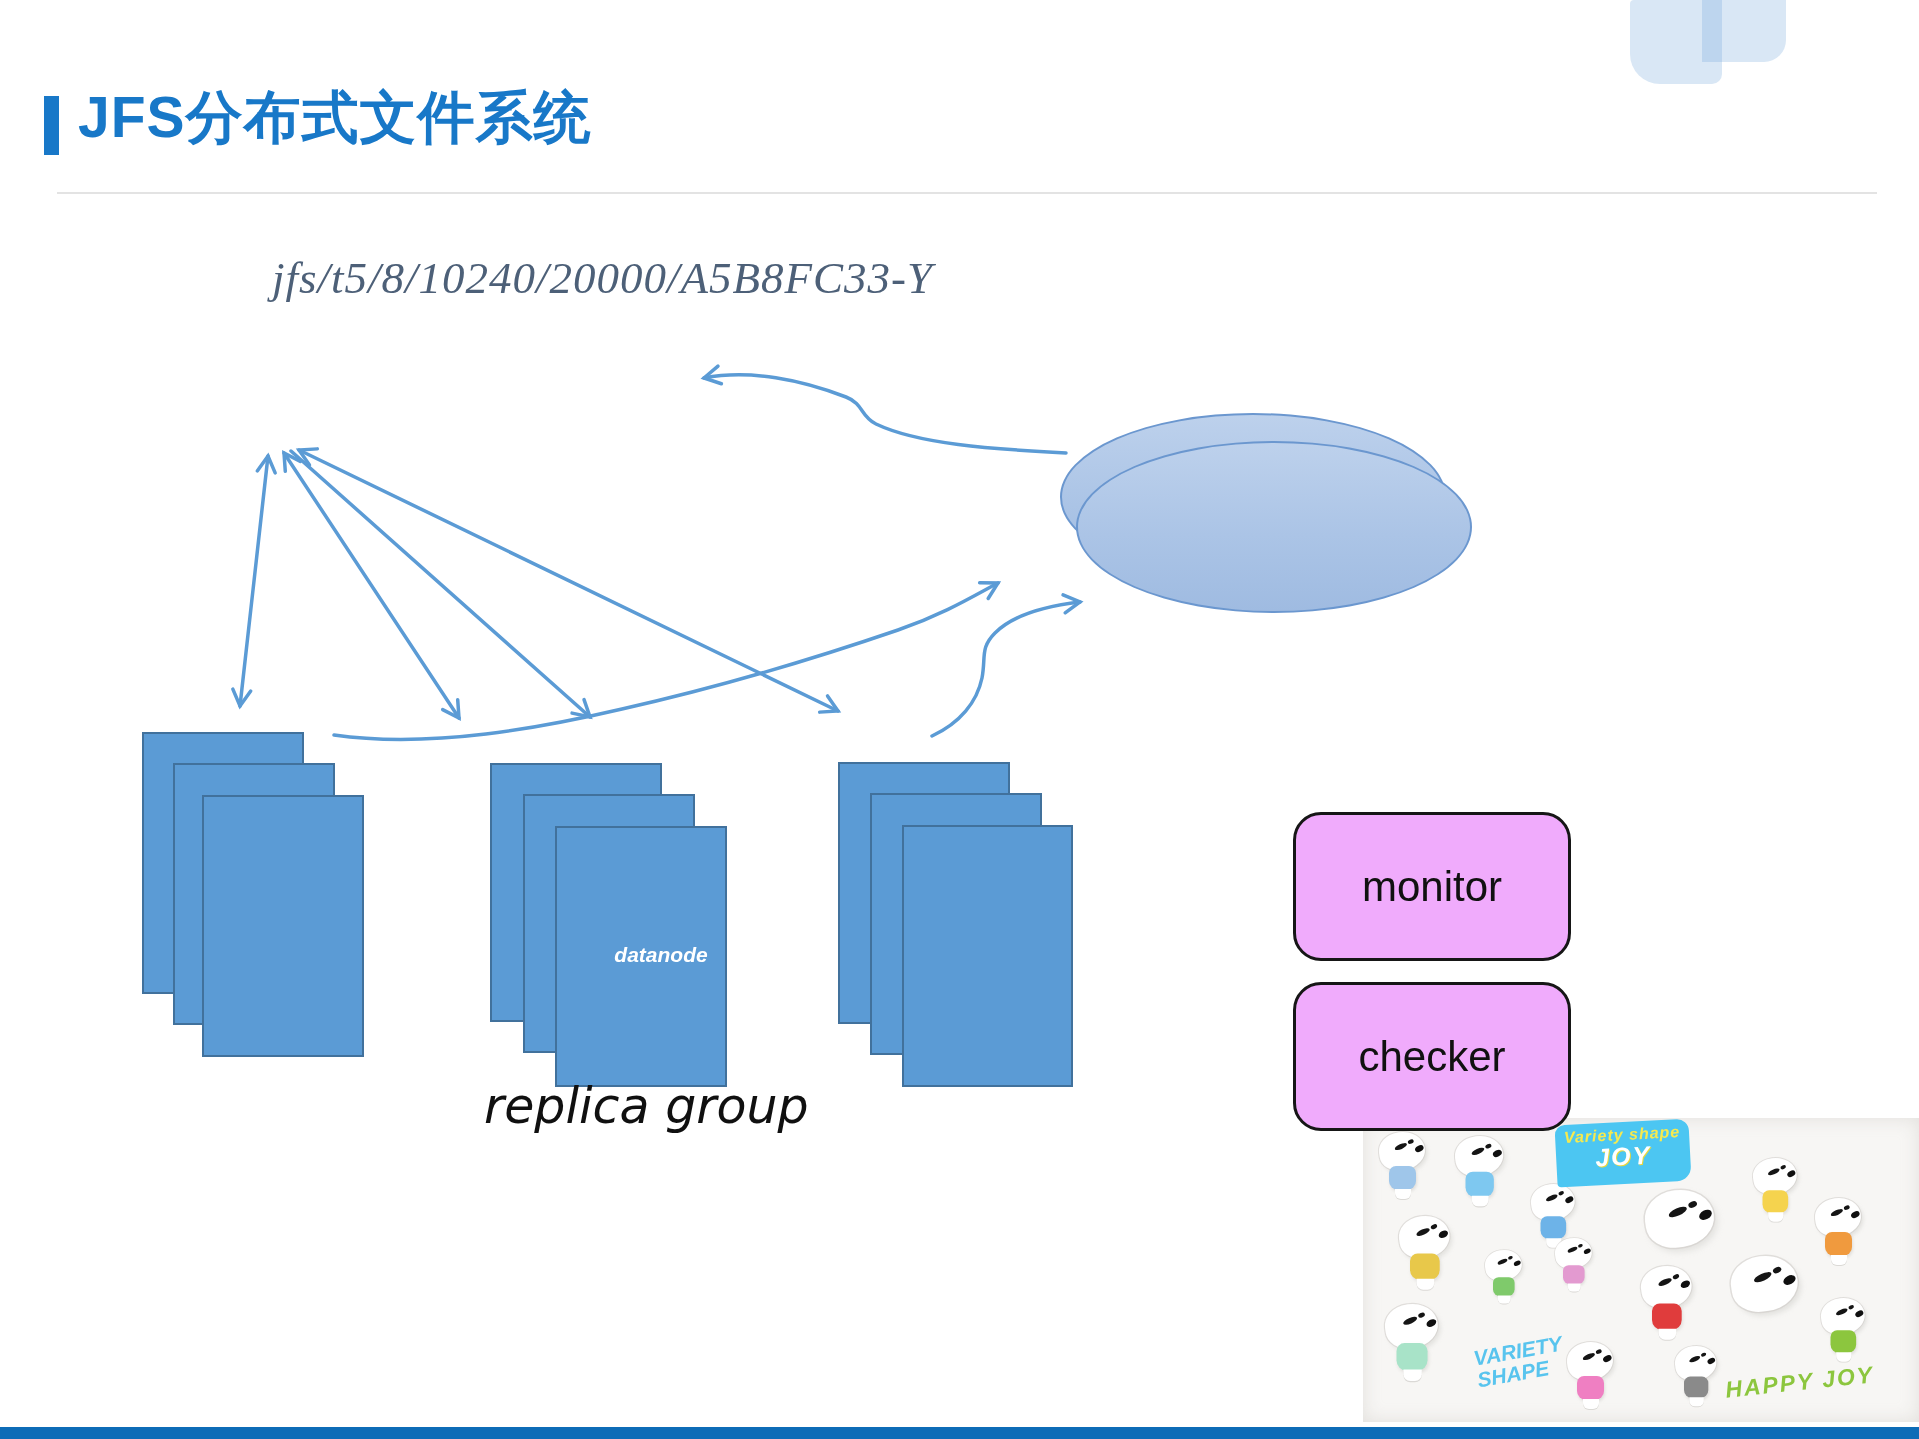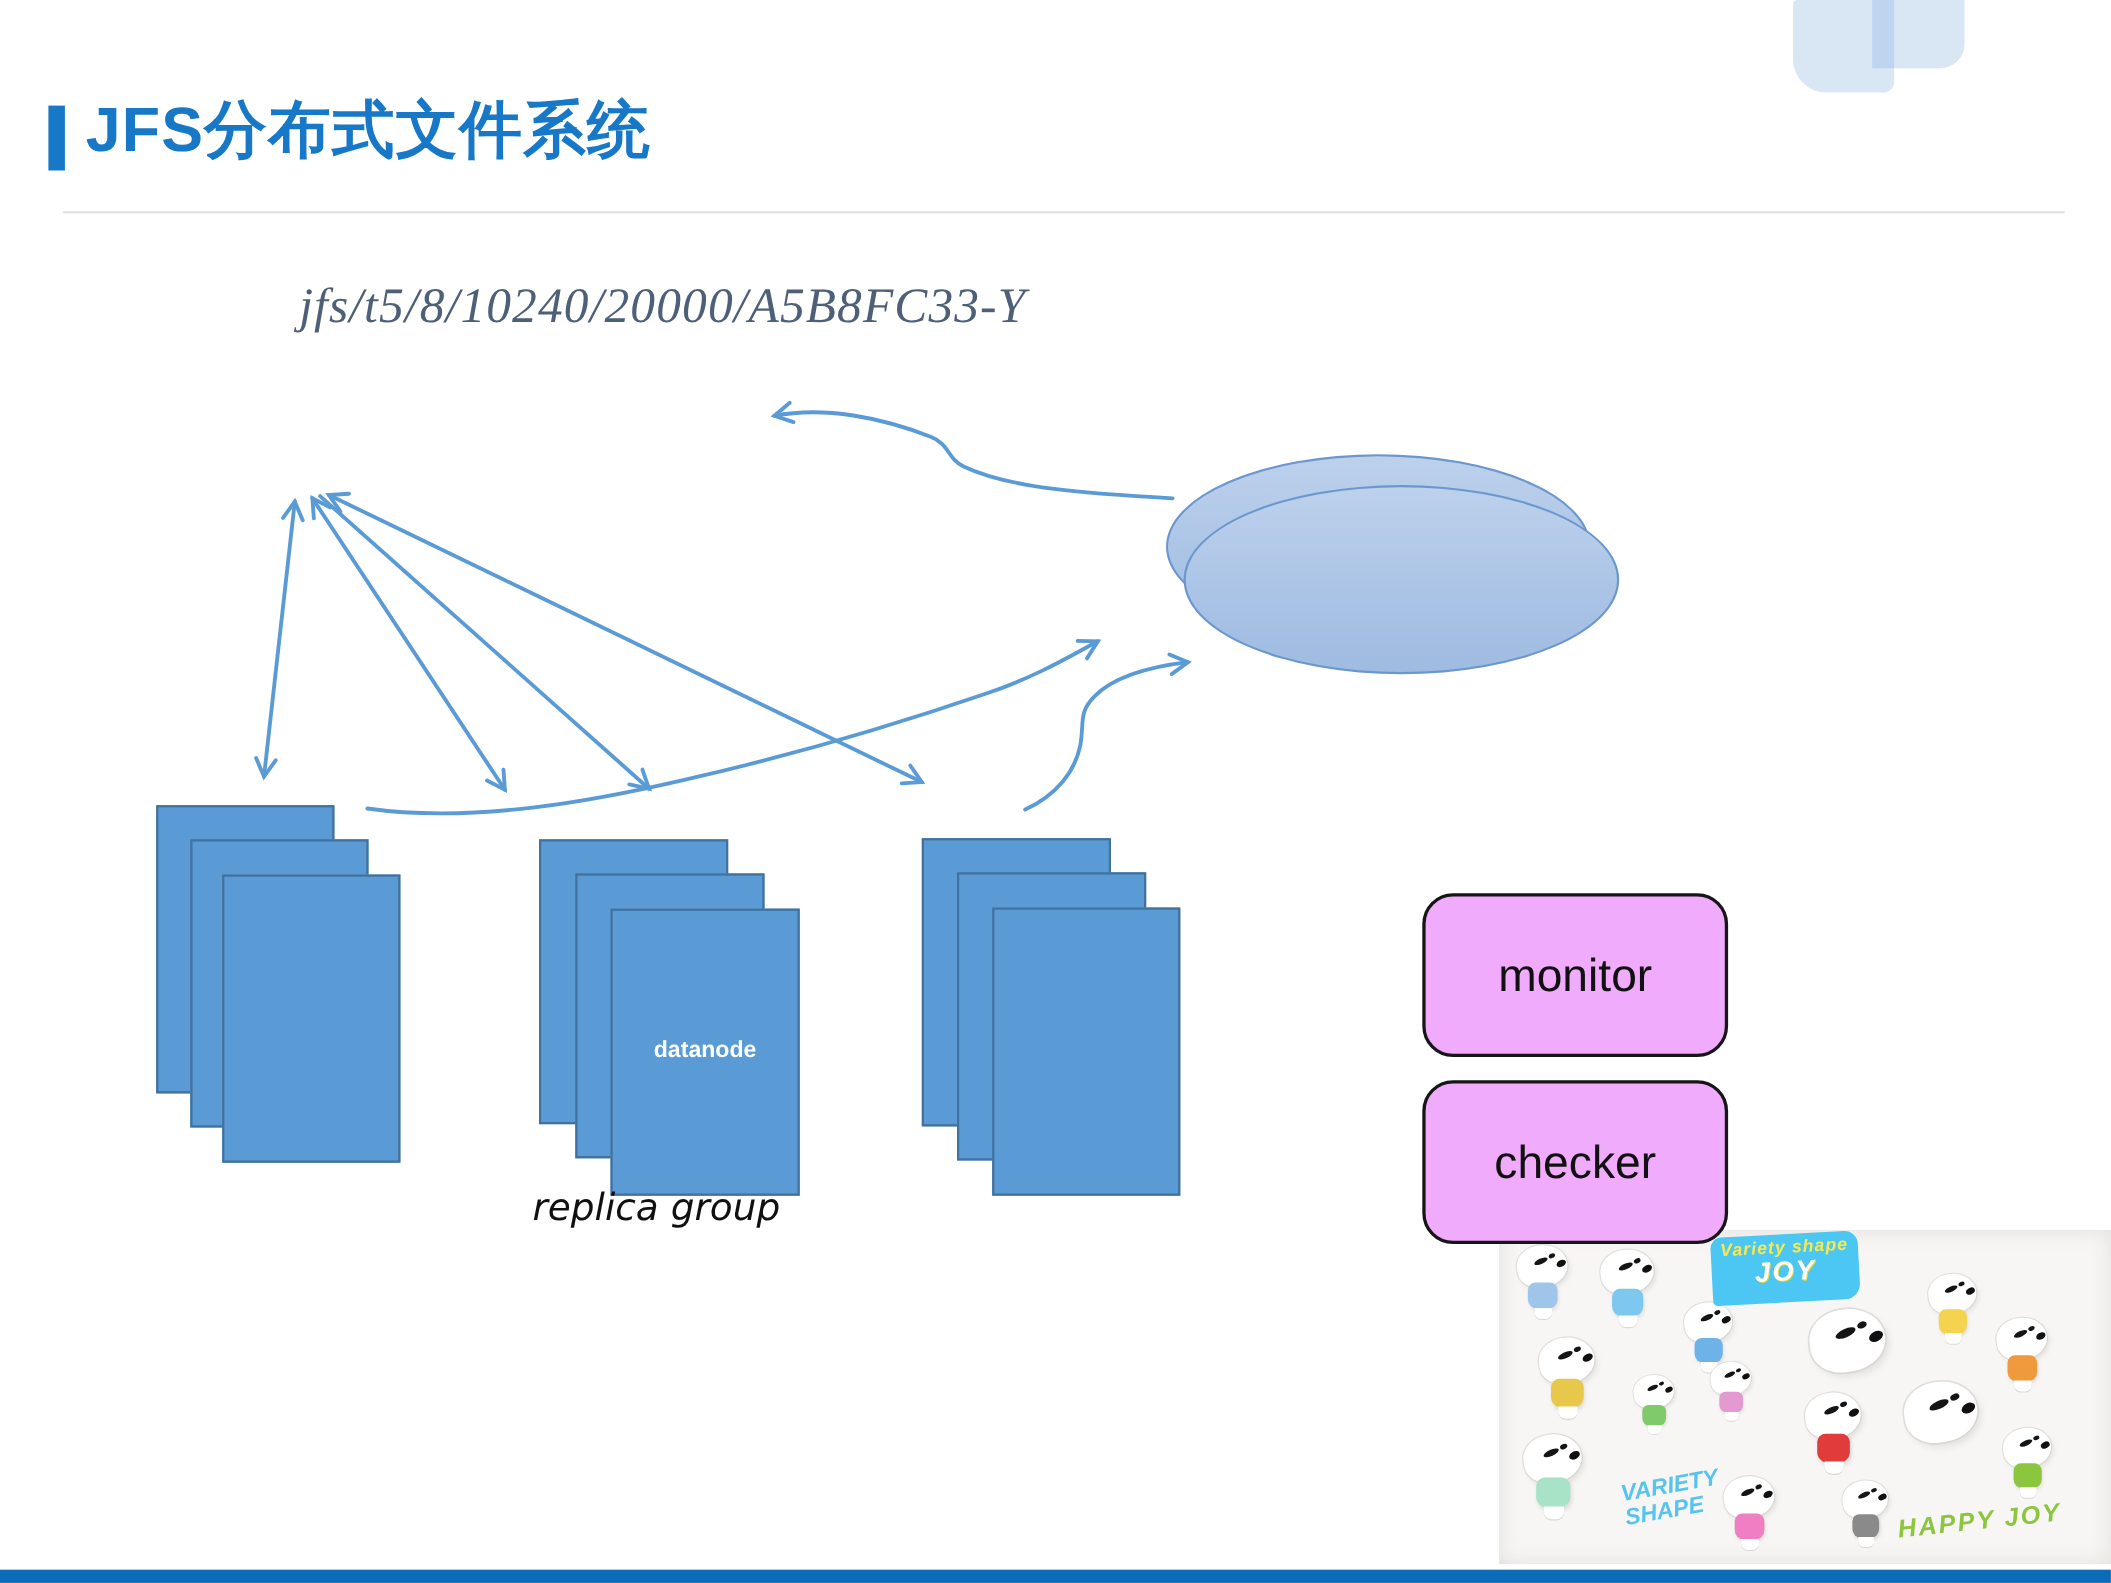--- a/index.html
+++ b/index.html
@@ -49,23 +49,23 @@
   .s1a{left:142px;top:732px;width:158px;height:258px;}
   .s1b{left:173px;top:763px;width:158px;height:258px;}
   .s1c{left:202px;top:795px;width:158px;height:258px;}
   .s2a{left:490px;top:763px;width:168px;height:255px;}
   .s2b{left:523px;top:794px;width:168px;height:255px;}
   .s2c{left:555px;top:826px;width:168px;height:257px;}
   .s3a{left:838px;top:762px;width:168px;height:258px;}
   .s3b{left:870px;top:793px;width:168px;height:258px;}
   .s3c{left:902px;top:825px;width:167px;height:258px;}
   .dn-label{position:absolute;left:0;top:115px;width:100%;text-align:center;color:#fff;
-            font-size:21px;font-weight:bold;}
-
-  .replica-label{position:absolute;left:484px;top:1078px;font-size:34px;font-style:italic;
+            font-size:21px;font-weight:bold;font-style:italic;padding-left:20px;}
+
+  .replica-label{position:absolute;left:484px;top:1078px;font-size:49px;font-style:italic;
                  color:#101010;font-family:"DejaVu Sans",sans-serif;white-space:nowrap;z-index:2;}
 
   
   .round-box{position:absolute;width:272px;height:143px;background:#f0abfc;border:3px solid #161616;
              border-radius:28px;display:flex;align-items:center;justify-content:center;z-index:3;}
   .monitor{left:1293px;top:812px;}
   .checker{left:1293px;top:982px;}
   .round-box span{font-size:42px;color:#111;}
 
   

